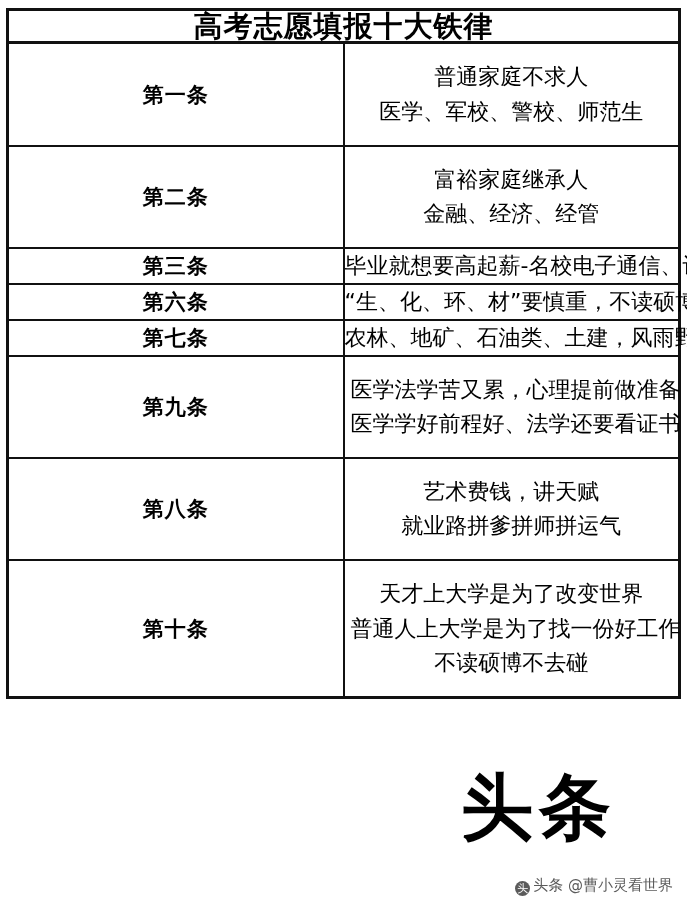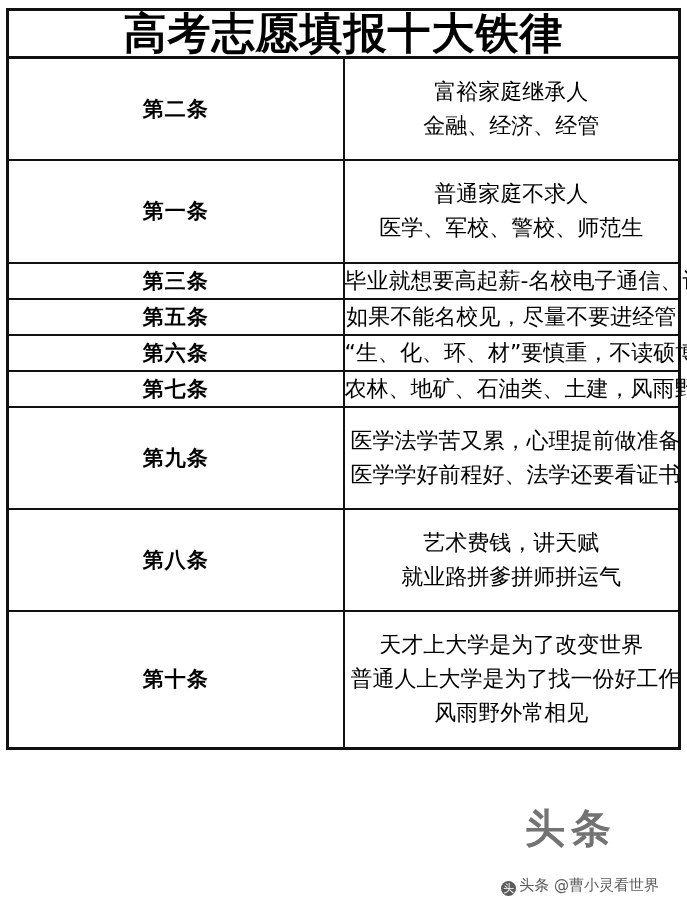--- a/index.html
+++ b/index.html
@@ -32,21 +32,21 @@
     border: 2px solid #111;
     padding: 0;
     vertical-align: middle;
   }
   .title-cell {
     text-align: center;
     padding: 8px 0 12px 0;
     border-bottom: 3px solid #111 !important;
   }
   .title-text {
-    font-size: 43px;
+    font-size: 29px;
     font-weight: bold;
     letter-spacing: 1px;
     line-height: 1.05;
     font-family: "DejaVu Sans", "Liberation Sans", sans-serif;
   }
   .label-cell {
     width: 108px;
     text-align: center;
     font-size: 21px;
     font-weight: bold;
@@ -60,21 +60,21 @@
     padding: 10px 6px;
     font-family: "DejaVu Sans", "Liberation Sans", sans-serif;
   }
   .content-cell .line {
     display: block;
     white-space: nowrap;
   }
   .row-tall .content-cell { padding: 16px 6px; }
   .watermark {
     position: absolute;
-    right: 28px;
+    right: 14px;
     bottom: 8px;
     font-size: 15px;
     color: #5b5b5b;
     font-family: "DejaVu Sans", "Liberation Sans", sans-serif;
     white-space: nowrap;
   }
   .wm-badge {
     display: inline-block;
     width: 15px;
     height: 15px;
@@ -84,71 +84,65 @@
     font-size: 11px;
     line-height: 15px;
     text-align: center;
     margin-right: 3px;
     vertical-align: -2px;
   }
   .ghost {
     position: absolute;
     right: 70px;
     bottom: 48px;
-    font-size: 40px;
-    color: #737373;
+    font-size: 72px;
+    color: #000000;
     font-weight: bold;
     letter-spacing: 6px;
     pointer-events: none;
     font-family: "DejaVu Sans", "Liberation Sans", sans-serif;
   }
 </style>
 </head>
 <body>
 
 <div class="page">
 
   <table class="rules">
     <tbody>
       <tr>
         <td class="title-cell" colspan="2">
           <span class="title-text">高考志愿填报十大铁律</span>
         </td>
       </tr>
 
       <tr class="row-tall">
+        <td class="label-cell">第一条</td>
+        <td class="content-cell">
+          <span class="line">普通家庭不求人</span>
+          <span class="line">医学、军校、警校、师范生</span>
+        </td>
+      </tr>
+
+      <tr class="row-tall">
         <td class="label-cell">第二条</td>
         <td class="content-cell">
           <span class="line">富裕家庭继承人</span>
           <span class="line">金融、经济、经管</span>
-        </td>
-      </tr>
-
-      <tr class="row-tall">
-        <td class="label-cell">第一条</td>
-        <td class="content-cell">
-          <span class="line">普通家庭不求人</span>
-          <span class="line">医学、军校、警校、师范生</span>
         </td>
       </tr>
 
       <tr>
         <td class="label-cell">第三条</td>
         <td class="content-cell">
           <span class="line">毕业就想要高起薪-名校电子通信、计算机</span>
         </td>
       </tr>
 
 
-      <tr>
-        <td class="label-cell">第五条</td>
-        <td class="content-cell">
-          <span class="line">如果不能名校见，尽量不要进经管</span>
-        </td>
-      </tr>
 
       <tr>
         <td class="label-cell">第六条</td>
         <td class="content-cell">
           <span class="line">“生、化、环、材”要慎重，不读硕博不去碰</span>
         </td>
       </tr>
 
       <tr>
         <td class="label-cell">第七条</td>
@@ -171,21 +165,21 @@
           <span class="line">艺术费钱，讲天赋</span>
           <span class="line">就业路拼爹拼师拼运气</span>
         </td>
       </tr>
 
       <tr class="row-tall">
         <td class="label-cell">第十条</td>
         <td class="content-cell">
           <span class="line">天才上大学是为了改变世界</span>
           <span class="line">普通人上大学是为了找一份好工作</span>
-          <span class="line">风雨野外常相见</span>
+          <span class="line">不读硕博不去碰</span>
         </td>
       </tr>
     </tbody>
   </table>
 
   <div class="ghost">头条</div>
 
   <div class="watermark">
     <span class="wm-badge">头</span><span>头条 @曹小灵看世界</span>
   </div>

